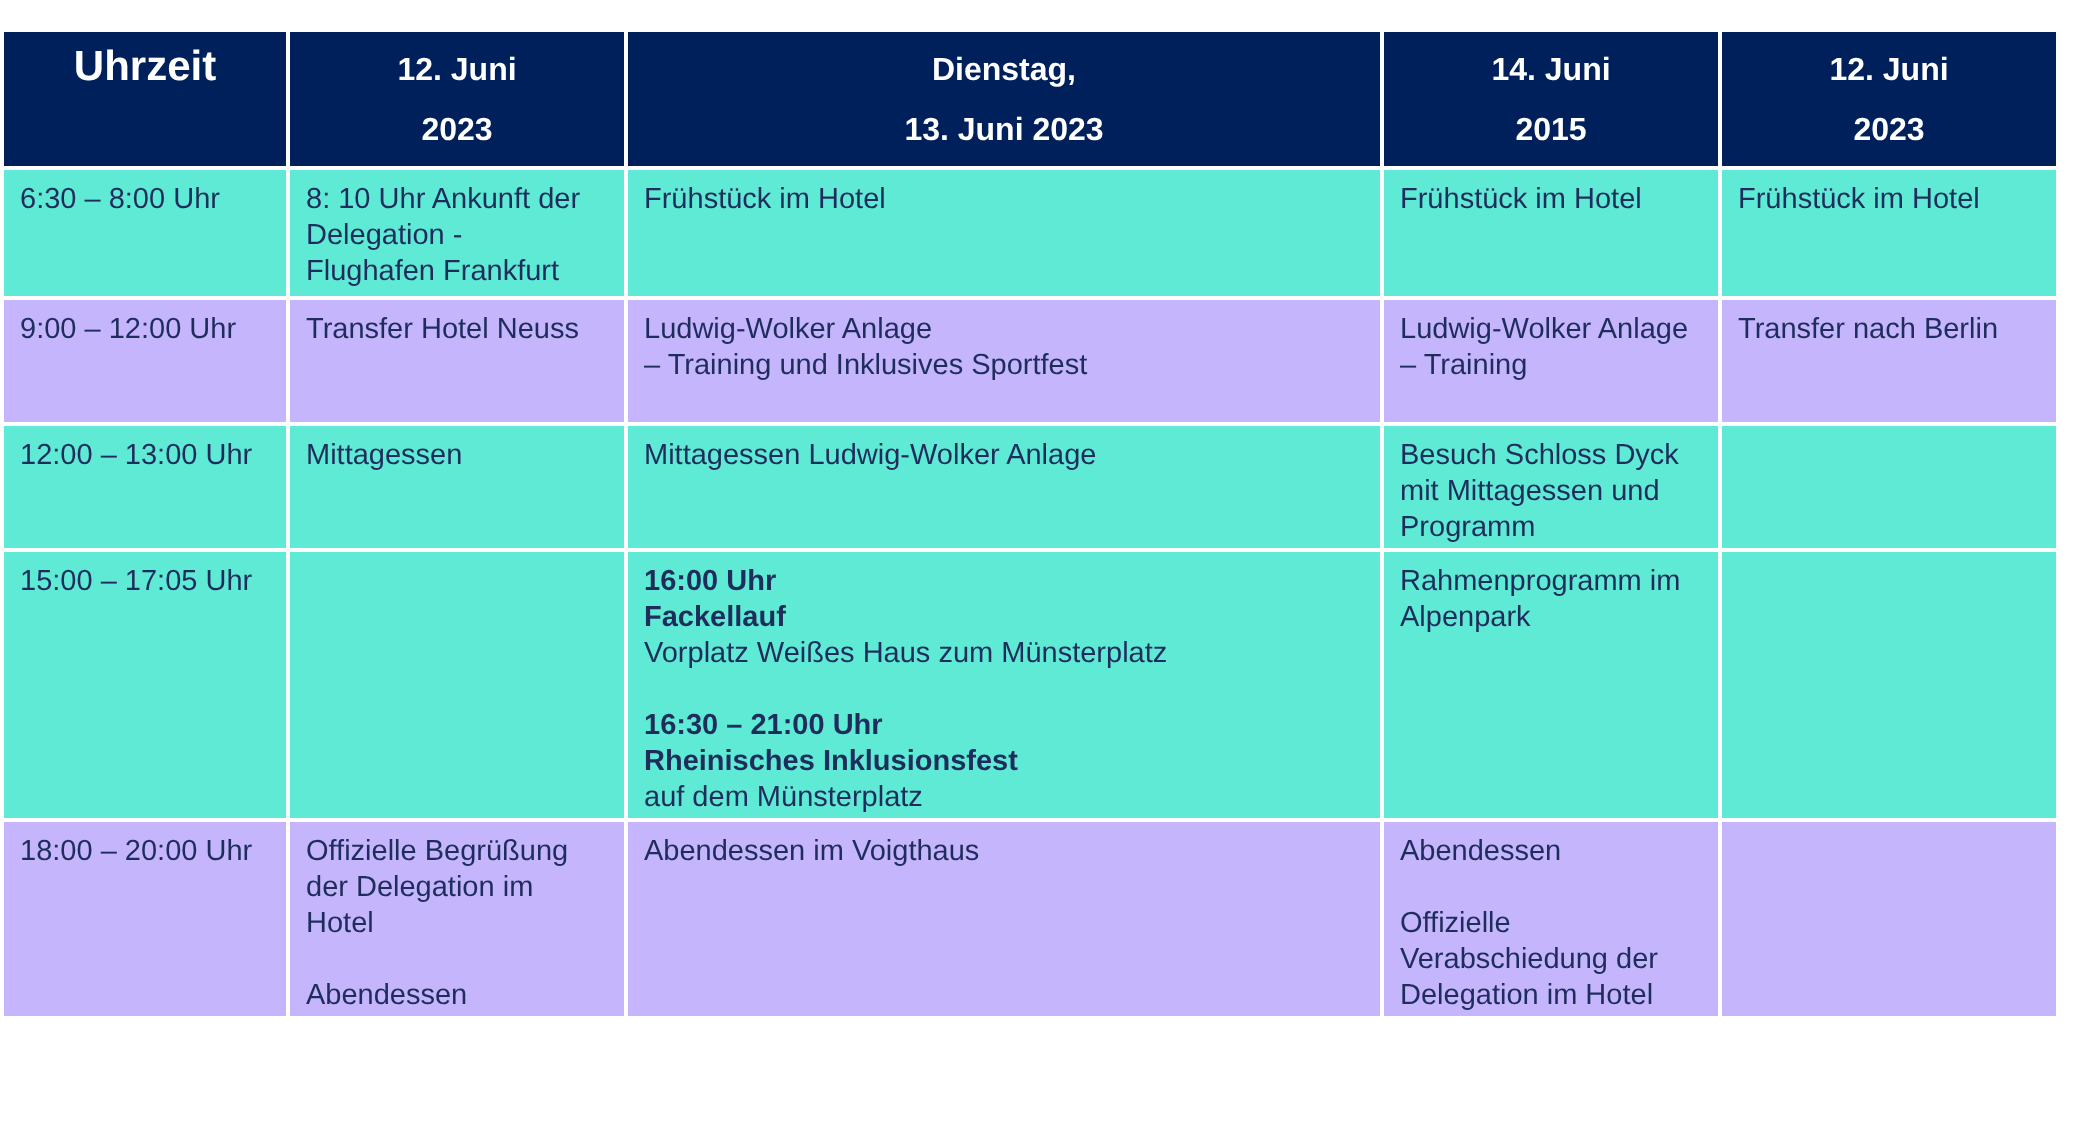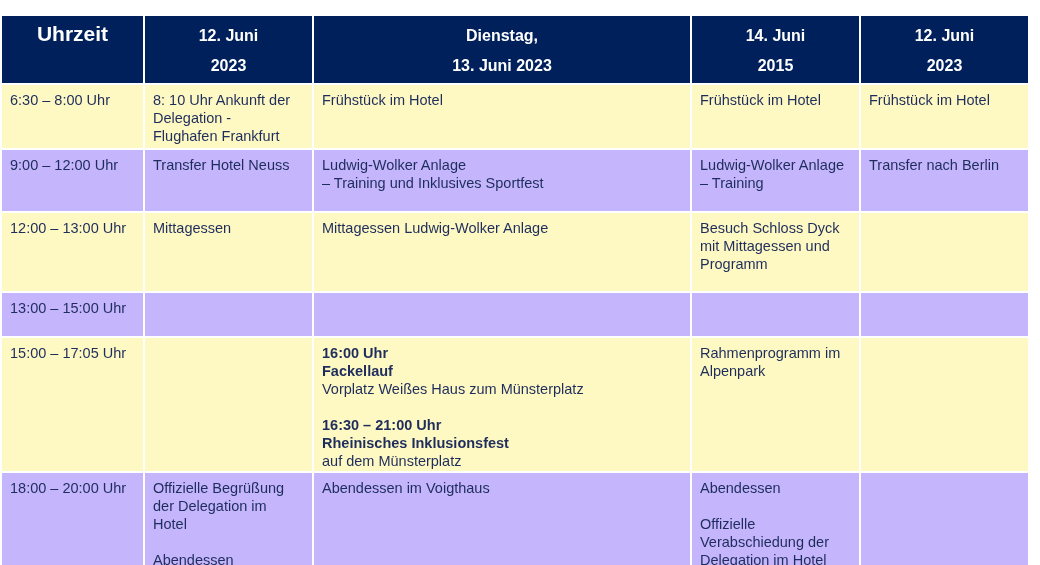--- a/index.html
+++ b/index.html
@@ -2,21 +2,21 @@
 <html><head>
 <meta charset="utf-8">
 <style>
   html,body{margin:0;padding:0;background:#ffffff;}
   body{width:1040px;height:565px;position:relative;overflow:hidden;font-family:"Liberation Sans",sans-serif;}
   table.sched{position:absolute;left:0;top:14px;border-collapse:collapse;table-layout:fixed;width:1028px;}
   table.sched th, table.sched td{border:2px solid #ffffff;vertical-align:top;}
   table.sched th{background:#00205b;color:#ffffff;font-weight:bold;font-size:16px;line-height:30px;text-align:center;padding:5px 4px 0 4px;height:62px;}
   table.sched th.uhr{font-size:21px;line-height:26px;padding-top:5px;}
   table.sched td{color:#1f2d5c;font-size:14.5px;line-height:18px;padding:6px 8px 0 8px;}
-  tr.dark td{background:#fef9c3;}
+  tr.dark td{background:#5eead4;}
   tr.light td{background:#c4b5fd;}
   td.time{padding-left:8px;}
   .blk{display:block;white-space:pre-line;}
   .b{font-weight:bold;}
   .gap{display:block;height:18px;}
 </style>
 </head>
 <body>
 
 <table class="sched">
@@ -82,51 +82,34 @@
 – Training und Inklusives Sportfest</span>
         </td>
       <td>
           <span class="blk">Ludwig-Wolker Anlage
 – Training</span>
         </td>
       <td>
           <span class="blk">Transfer nach Berlin</span>
         </td>
     </tr>
-    <tr class="dark" style="height:80px">
+    <tr class="dark" style="height:63px">
       <td class="time">
           <span class="blk">12:00 – 13:00 Uhr</span>
         </td>
       <td>
           <span class="blk">Mittagessen</span>
         </td>
       <td>
           <span class="blk">Mittagessen Ludwig-Wolker Anlage</span>
         </td>
       <td>
           <span class="blk">Besuch Schloss Dyck
 mit Mittagessen und
 Programm</span>
-        </td>
-      <td>
-          <span class="blk"></span>
-        </td>
-    </tr>
-    <tr class="light" style="height:45px">
-      <td class="time">
-          <span class="blk">13:00 – 15:00 Uhr</span>
-        </td>
-      <td>
-          <span class="blk"></span>
-        </td>
-      <td>
-          <span class="blk"></span>
-        </td>
-      <td>
-          <span class="blk"></span>
         </td>
       <td>
           <span class="blk"></span>
         </td>
     </tr>
     <tr class="dark" style="height:135px">
       <td class="time">
           <span class="blk">15:00 – 17:05 Uhr</span>
         </td>
       <td>

